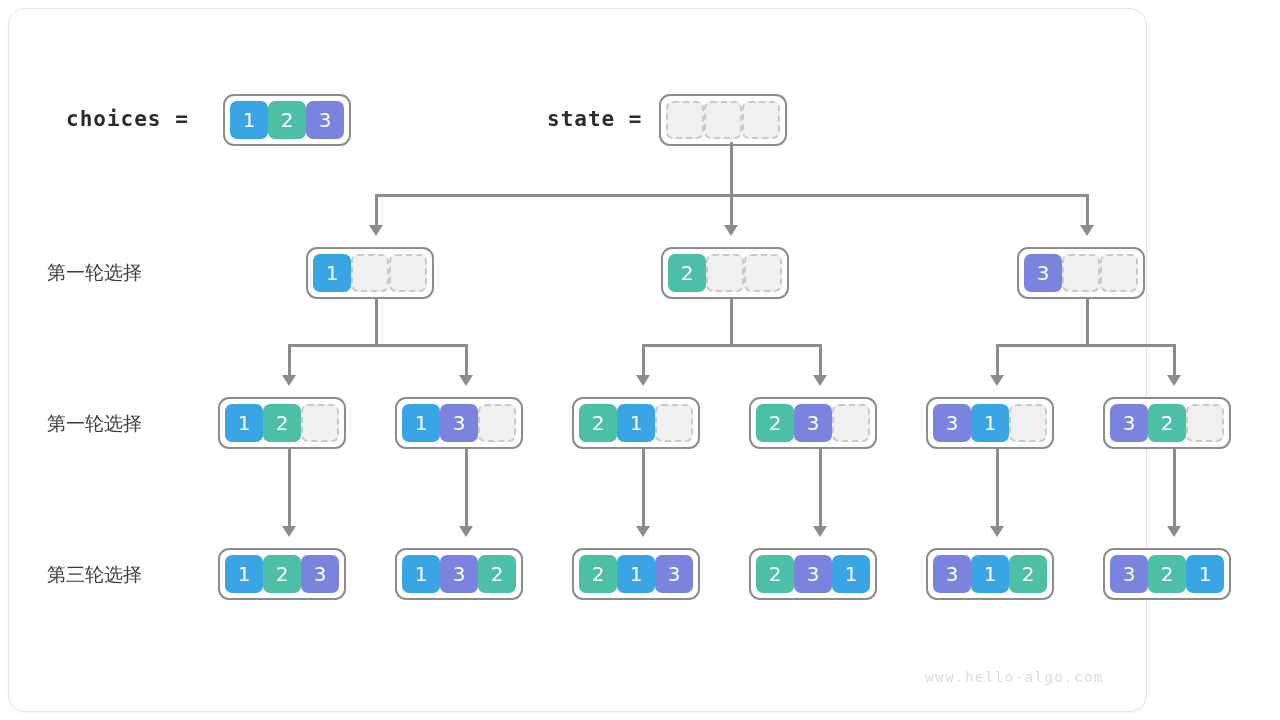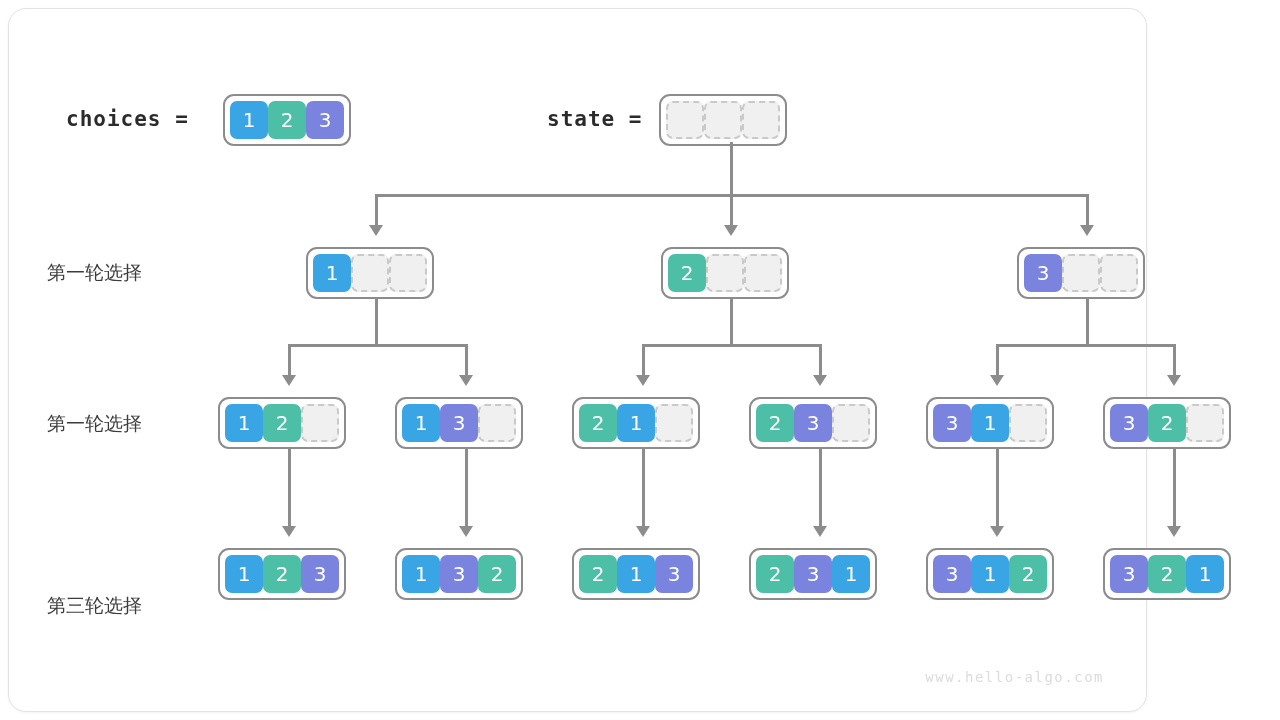--- a/index.html
+++ b/index.html
@@ -124,21 +124,21 @@
 
     <div class="mono-label" style="left:538px; top:98px;">state =</div>
     <div class="arr" id="state-array" style="left:650px; top:85px;">
         <div class="cell empty"></div>
         <div class="cell empty"></div>
         <div class="cell empty"></div>
       </div>
 
     <div class="row-label" style="left:38px; top:251px;">第一轮选择</div>
     <div class="row-label" style="left:38px; top:402px;">第一轮选择</div>
-    <div class="row-label" style="left:38px; top:584px;">第三轮选择</div>
+    <div class="row-label" style="left:38px; top:553px;">第三轮选择</div>
 
     <div class="vline" style="left:721px; top:133px; height:52px;"></div>
     <div class="hline" style="left:366px; top:185px; width:712px;"></div>
     <div class="vline" style="left:366px; top:185px; height:33px;"></div>
     <div class="vline" style="left:721px; top:185px; height:33px;"></div>
     <div class="vline" style="left:1077px; top:185px; height:33px;"></div>
     <div class="arrow" style="left:360px; top:216px;"></div>
     <div class="arrow" style="left:715px; top:216px;"></div>
     <div class="arrow" style="left:1071px; top:216px;"></div>
 

